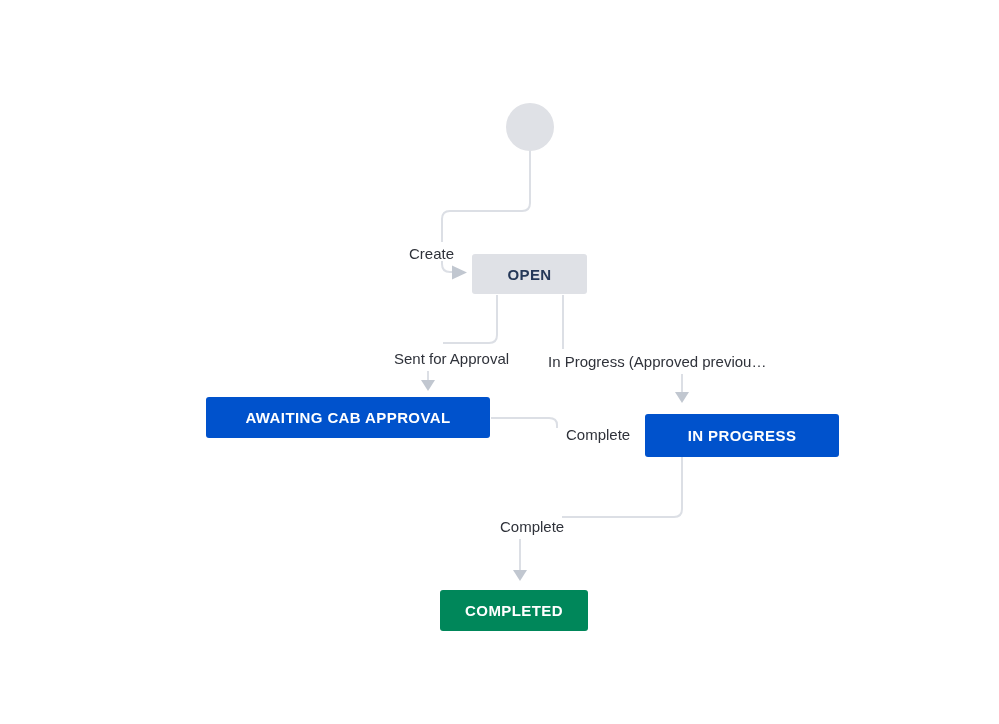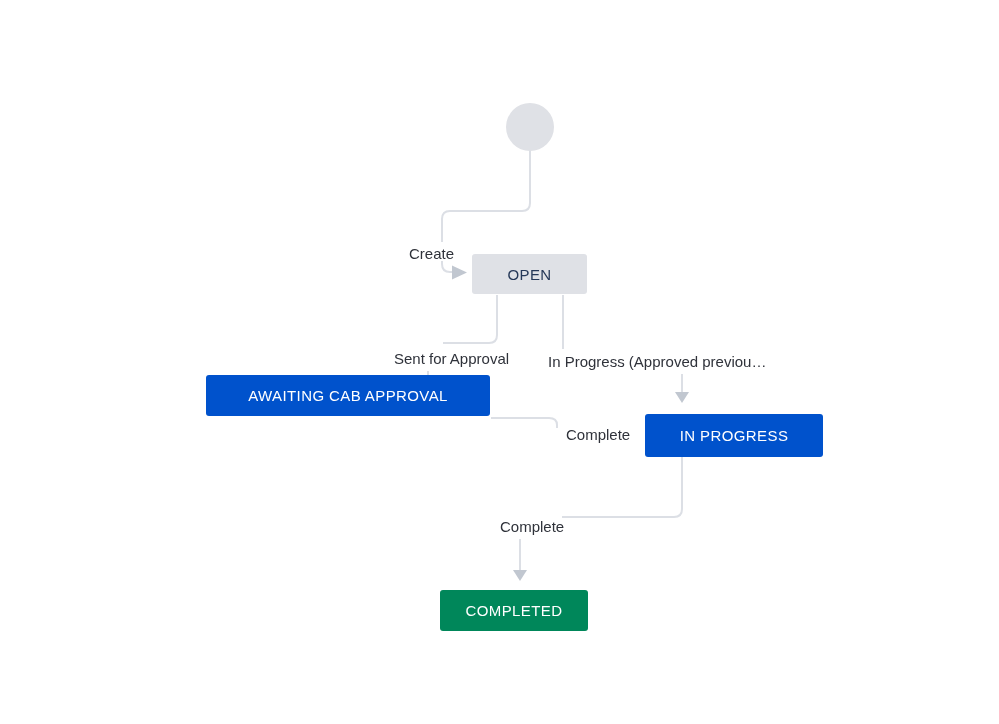--- a/index.html
+++ b/index.html
@@ -35,21 +35,21 @@
     left: 506px; top: 103px;
     width: 48px; height: 48px;
     border-radius: 50%;
     background: #dfe1e6;
   }
   .node {
     position: absolute;
     display: flex;
     align-items: center;
     justify-content: center;
-    font-weight: normal;
+    font-weight: bold;
     font-size: 15px;
     letter-spacing: 0.4px;
     border-radius: 3px;
     white-space: nowrap;
     cursor: default;
   }
   .node.grey  { background: #dfe1e6; color: #253858; }
   .node.blue  { background: #0052cc; color: #ffffff; }
   .node.green { background: #00875a; color: #ffffff; }
   .tlabel {
@@ -84,23 +84,23 @@
 
     <path class="line" d="M682,457 L682,509 Q682,517 674,517 L562,517"></path>
     <path class="line" d="M520,539 L520,570"></path>
     <polygon class="arrow" points="513,570 527,570 520,581"></polygon>
   </svg>
 
   <div class="start"></div>
 
   <div class="node grey" style="left:472px; top:254px; width:115px; height:40px;">OPEN</div>
 
-  <div class="node blue" style="left:206px; top:375px; width:284px; height:41px;">AWAITING CAB APPROVAL</div>
+  <div class="node blue" style="left:206px; top:397px; width:284px; height:41px;">AWAITING CAB APPROVAL</div>
 
-  <div class="node blue" style="left:645px; top:414px; width:178px; height:43px;">IN PROGRESS</div>
+  <div class="node blue" style="left:645px; top:414px; width:194px; height:43px;">IN PROGRESS</div>
 
   <div class="node green" style="left:440px; top:590px; width:148px; height:41px;">COMPLETED</div>
 
   <div class="tlabel" style="left:409px; top:245px;">Create</div>
 
   <div class="tlabel" style="left:358px; top:350px;margin-left:36px;">Sent for Approval</div>
 
   <div class="tlabel" style="left:548px; top:353px;">In Progress (Approved previou…</div>
 
   <div class="tlabel" style="left:566px; top:426px;">Complete</div>

